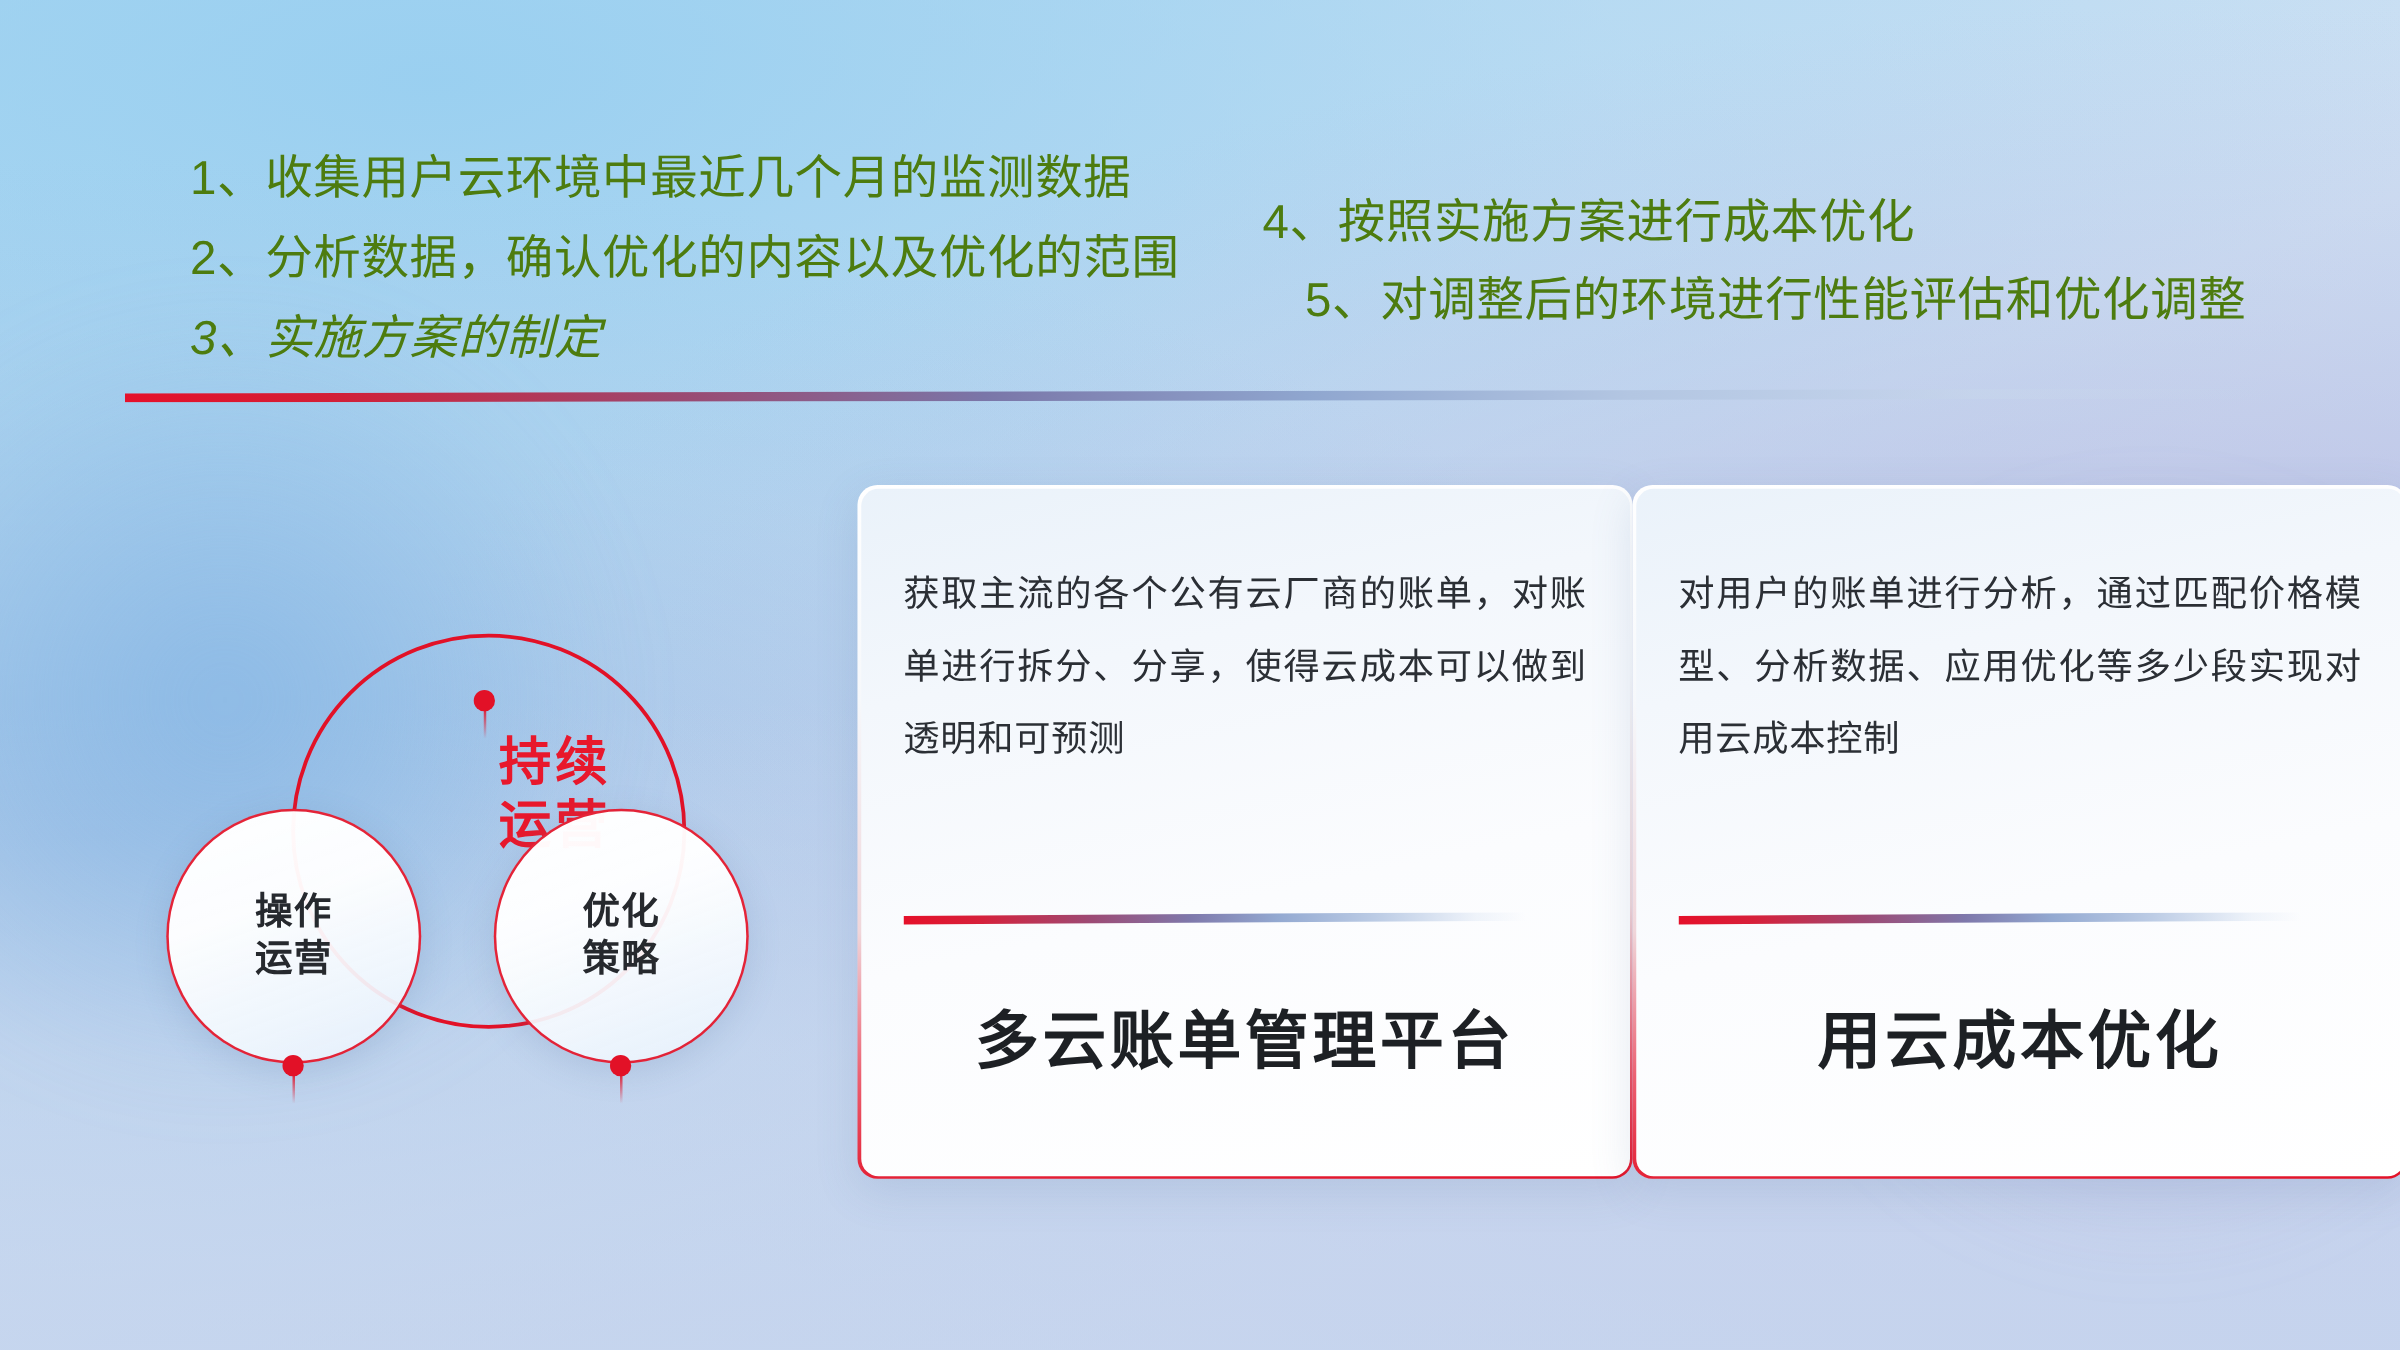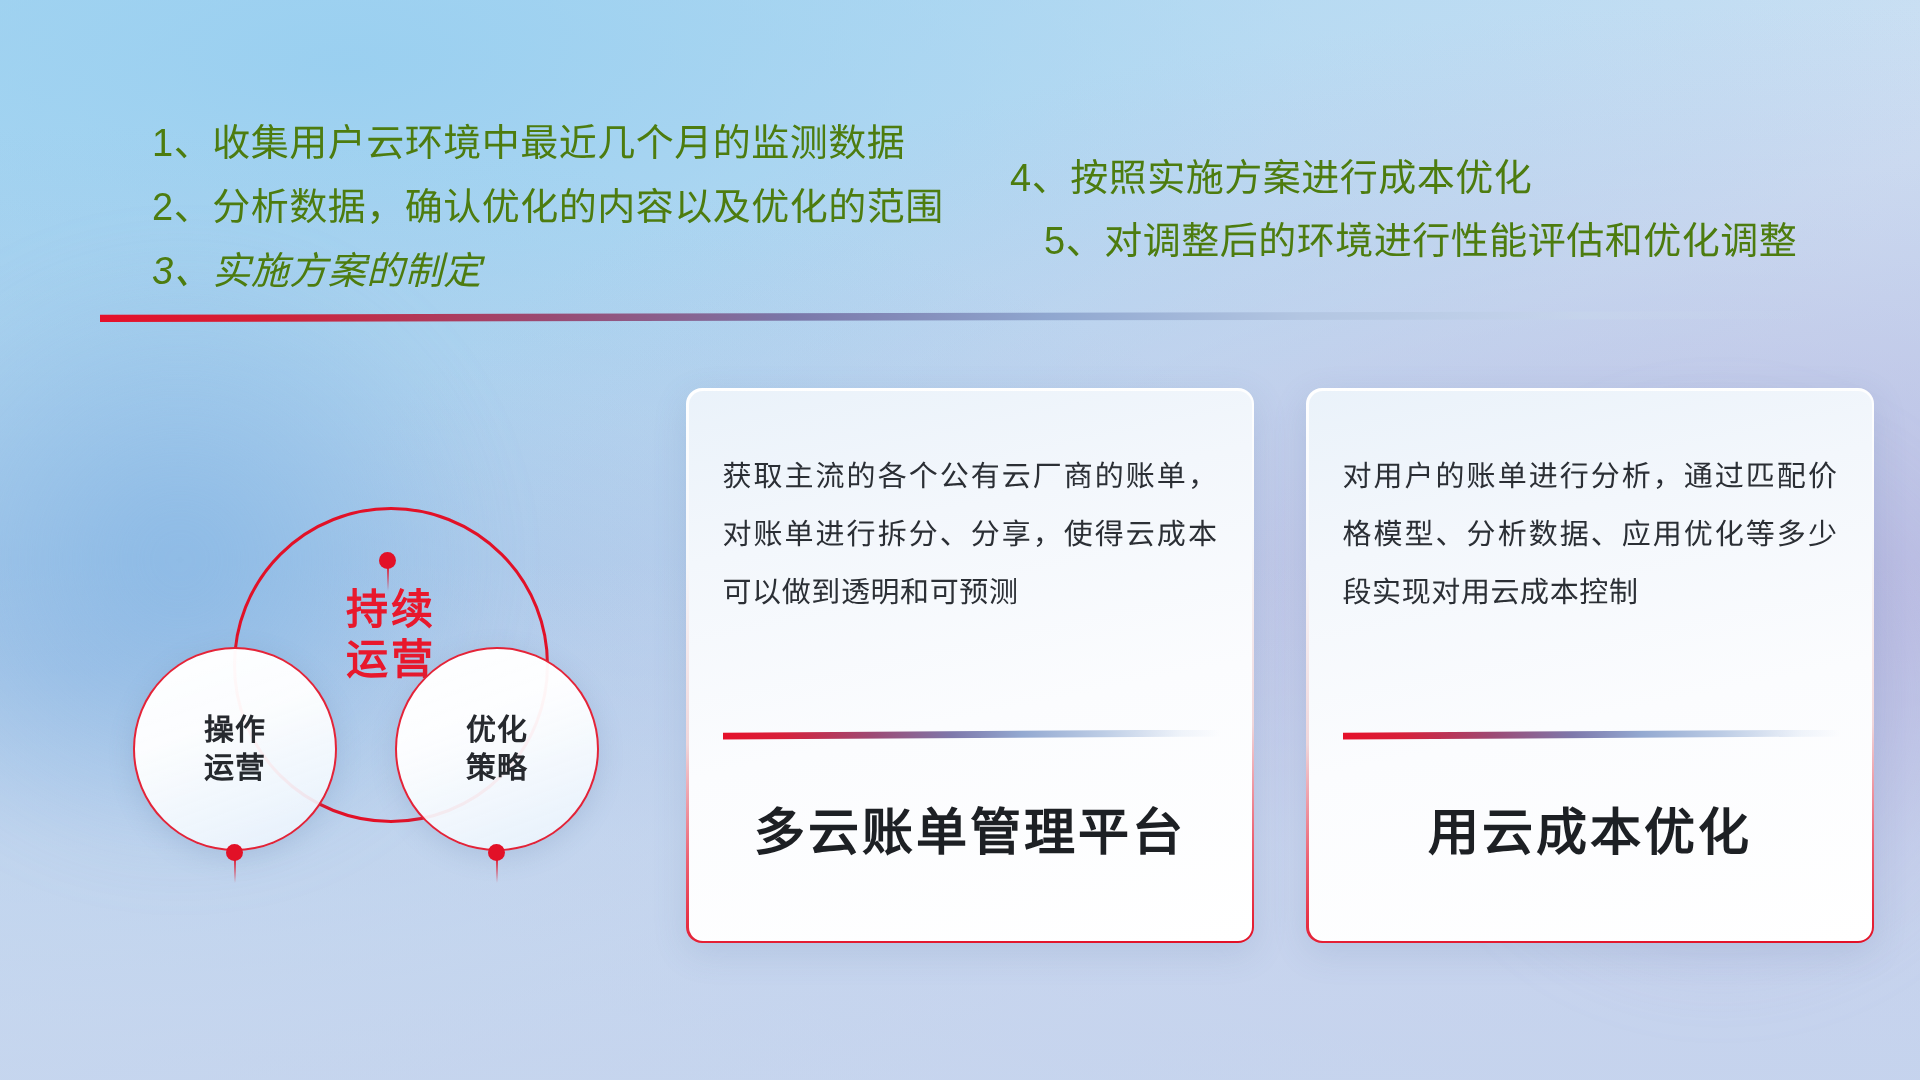--- a/index.html
+++ b/index.html
@@ -50,25 +50,25 @@
   .bubble span{color:#26292e;font-size:30px;font-weight:700;line-height:1;letter-spacing:1px;}
   .b-top{left:190px;top:0px;}
   .b-left{left:38px;top:292px;}
   .b-right{left:300px;top:292px;}
   .dot{position:absolute;width:17px;height:17px;border-radius:50%;background:#e21127;}
   .tail{position:absolute;width:2.4px;height:26px;
       background:linear-gradient(to bottom,#e21127,rgba(226,17,39,0));}
   .d-top{left:284px;top:197px;} .t-top{left:291.5px;top:210px;}
   .d-left{left:131px;top:489px;} .t-left{left:138.5px;top:502px;}
   .d-right{left:393px;top:489px;} .t-right{left:400.5px;top:502px;}
-  .venn-center{position:absolute;left:198px;top:230px;width:196px;text-align:center;
+  .venn-center{position:absolute;left:198px;top:230px;width:196px;text-align:right;
       color:#e8182c;font-size:42px;font-weight:800;line-height:1.18;letter-spacing:3px;}
 
   
-  .card{position:absolute;top:388px;width:568px;height:555px;border-radius:16px;padding:2.5px;box-sizing:border-box;
+  .card{position:absolute;top:388px;width:620px;height:555px;border-radius:16px;padding:2.5px;box-sizing:border-box;
       background:linear-gradient(178deg,#ffffff 0%,#f6f8fb 30%,#f0d6da 62%,#ec6172 82%,#e21127 100%);
       box-shadow:0 10px 34px rgba(88,118,162,.16);}
   .card-inner{position:relative;width:100%;height:100%;border-radius:14px;box-sizing:border-box;
       background:linear-gradient(168deg,#eaf2fa 0%,#f3f7fc 26%,#fbfcfe 58%,#ffffff 100%);
       padding:56px 34px 0 34px;overflow:hidden;}
   .card1{left:686px;} .card2{left:1306px;}
   .card-body{color:#2b2f35;font-size:29px;line-height:2.0;letter-spacing:.6px;text-align:justify;}
   .card-rule{position:absolute;left:34px;top:339px;width:498px;height:10px;
       background:linear-gradient(90deg,#e5102a 0%,#d7203a 12%,#9d4a74 30%,#7e78ab 46%,#93a9d1 60%,#bccce5 76%,rgba(214,226,242,.35) 92%,rgba(214,226,242,0) 100%);
       clip-path:polygon(0 32%,100% 0,100% 70%,0 100%);}

